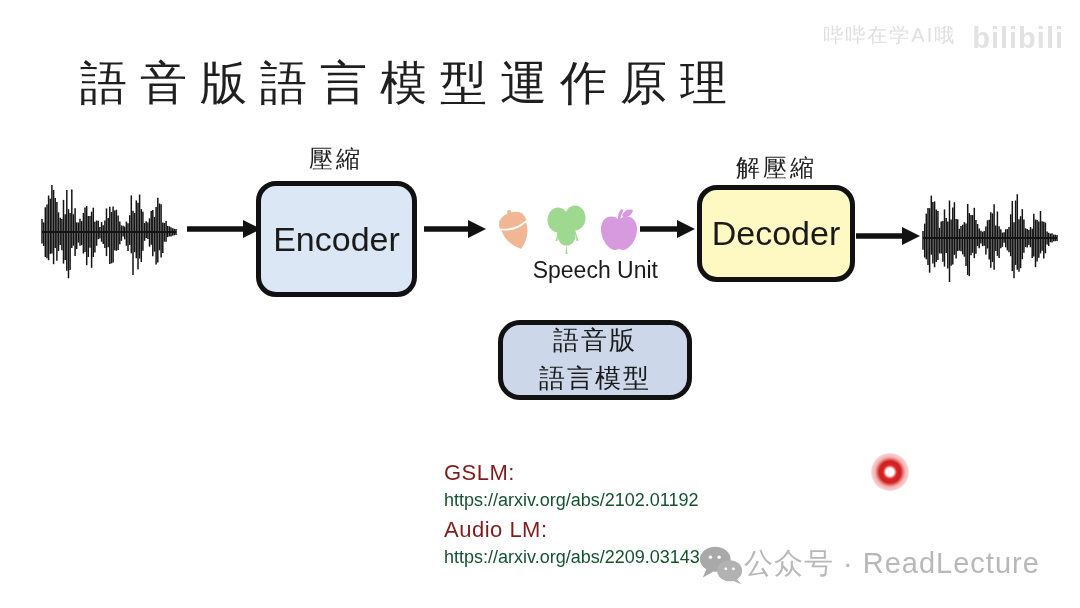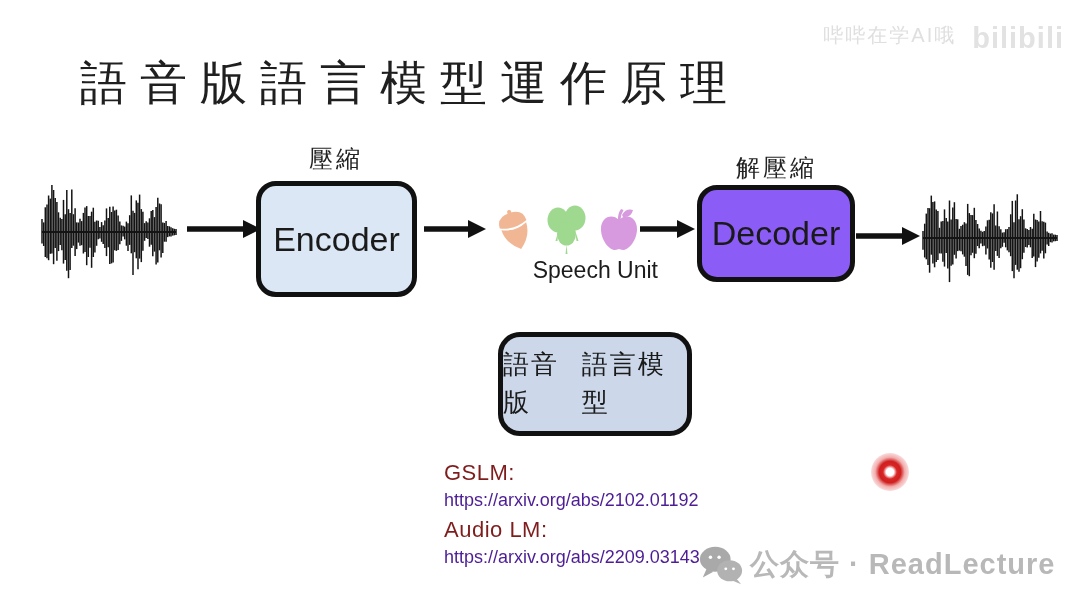--- a/index.html
+++ b/index.html
@@ -15,42 +15,42 @@
   .caption{
     font-size:24px;letter-spacing:3px;color:#222;text-align:center;white-space:nowrap;
   }
   .cap-enc{left:286px;top:143px;width:100px;}
   .cap-dec{left:714px;top:152px;width:125px;}
   .box{
     border:5px solid #111;border-radius:20px;display:flex;align-items:center;
     justify-content:center;box-sizing:border-box;
   }
   .encoder{left:256px;top:181px;width:161px;height:116px;background:#dbe7f4;font-size:34px;}
-  .decoder{left:697px;top:185px;width:158px;height:97px;background:#8b5cf6;font-size:34px;}
+  .decoder{left:697px;top:185px;width:158px;height:97px;background:#fef9c3;font-size:34px;}
   .modelbox{
-    left:498px;top:332px;width:194px;height:104px;background:#ccd8ea;
-    font-size:26px;line-height:1.45;letter-spacing:2px;border-radius:22px;
+    left:498px;top:320px;width:194px;height:80px;background:#ccd8ea;
+    flex-direction:column;font-size:26px;line-height:1.45;letter-spacing:2px;border-radius:22px;
   }
   .units{left:494px;top:204px;width:148px;height:52px;display:flex;align-items:center;gap:9px;}
   .units svg{display:block;}
   .speech-unit-label{left:468px;top:257px;width:190px;text-align:right;font-size:23px;color:#1c1c1c;}
   .wave{display:block;}
   .wave-left{left:40px;top:182px;}
   .wave-right{left:921px;top:188px;}
   .arrow{display:block;}
   .refs{left:444px;top:460px;}
   .ref-name{font-size:22px;font-weight:500;color:#7f1d1d;margin-bottom:4px;letter-spacing:0.5px;}
-  .ref-url{font-size:18px;color:#4c1d95;margin-bottom:6px;}
+  .ref-url{font-size:18px;color:#14532d;margin-bottom:6px;}
   .laser{
     left:871px;top:453px;width:38px;height:38px;border-radius:50%;
     background:radial-gradient(circle,#ffffff 0%,#ffffff 14%,#d92525 26%,#cf1f1f 40%,
       rgba(221,40,40,0.38) 55%,rgba(228,60,60,0.16) 72%,rgba(230,80,80,0) 100%);
   }
   .footer{
-    left:698px;top:544px;display:flex;align-items:center;gap:6px;font-weight:bold;
+    left:698px;top:544px;display:flex;align-items:flex-start;gap:0;
   }
   .footer-text{font-size:29px;color:#b8b8b8;letter-spacing:1px;white-space:nowrap;}
   .wm{
     right:16px;top:22px;display:flex;align-items:flex-start;gap:16px;
   }
   .wm-user{font-size:20px;color:rgba(196,196,196,0.55);letter-spacing:2px;}
   .wm-logo{font-size:29px;font-weight:700;color:rgba(198,198,198,0.5);letter-spacing:1px;}
 </style>
 </head>
 <body>

